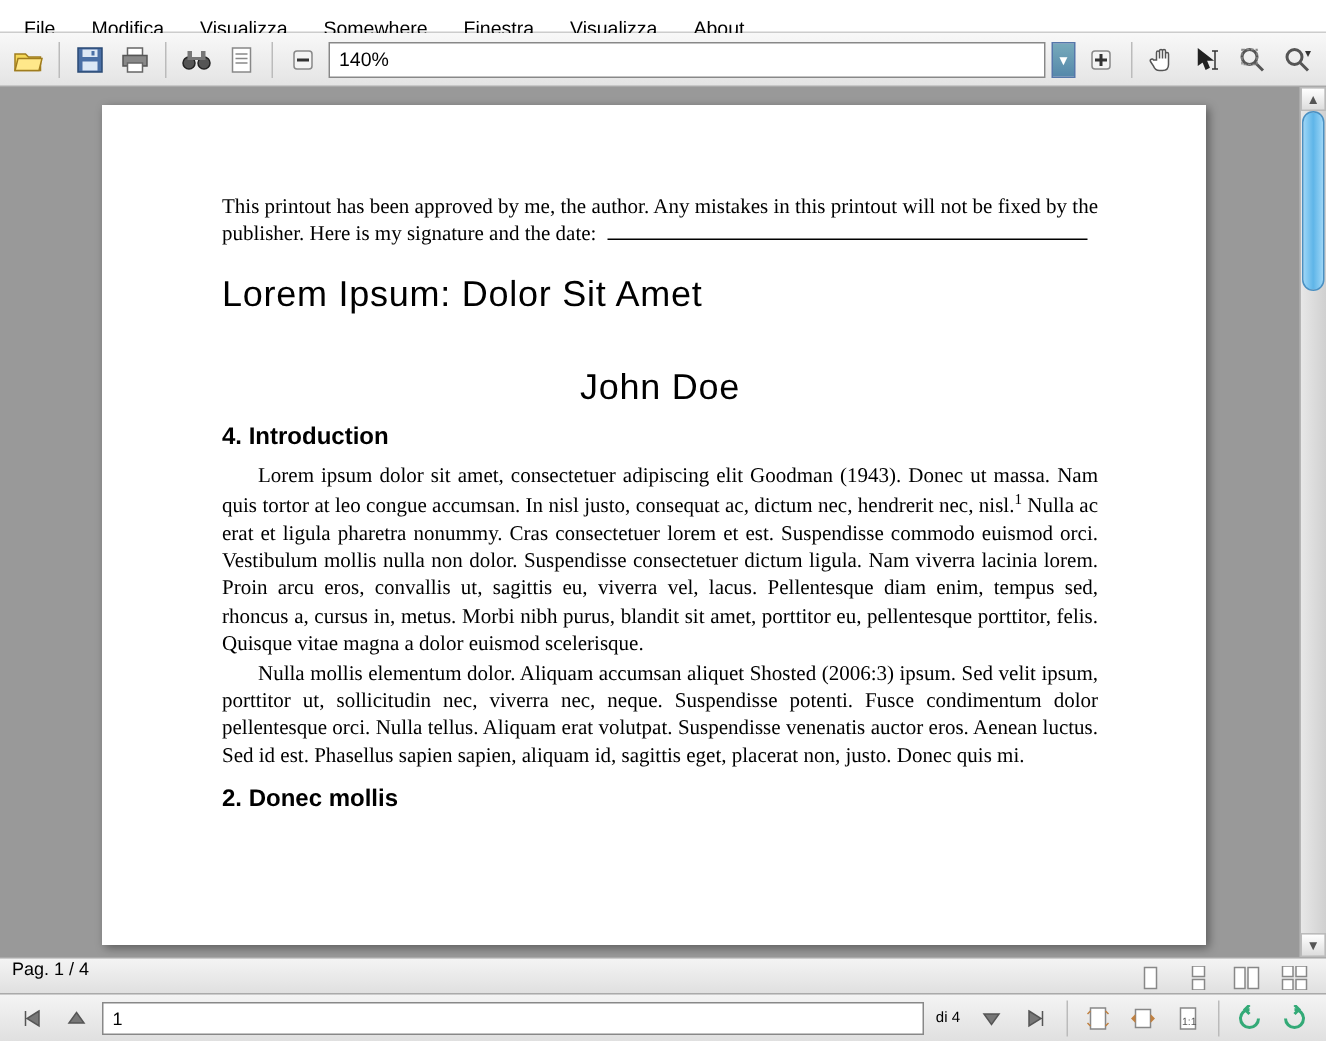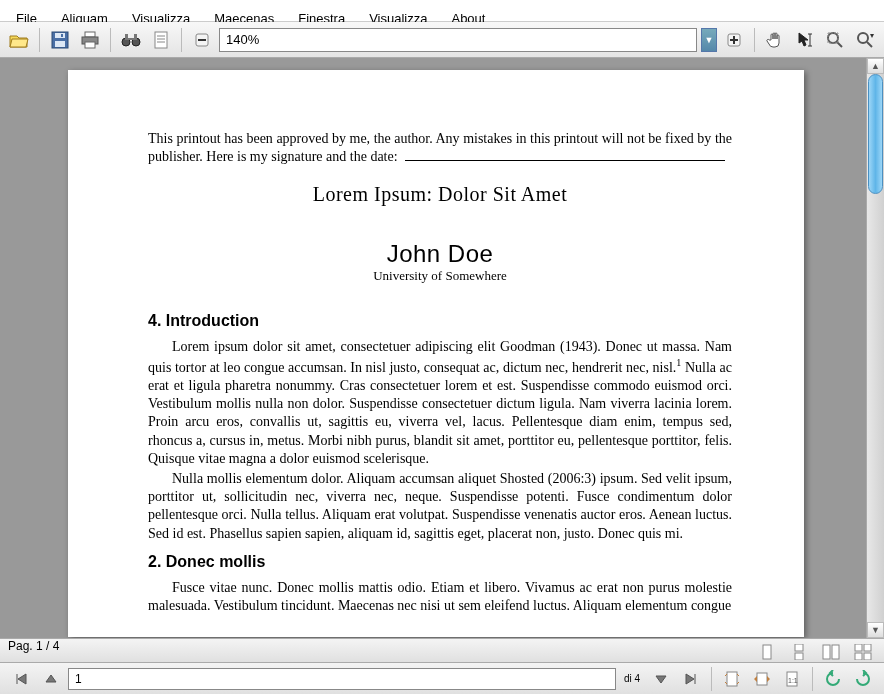--- a/index.html
+++ b/index.html
@@ -10,21 +10,21 @@
 .tbtn { width: 26px; height: 26px; border: 1px solid transparent; border-radius: 3px; display: flex; align-items: center; justify-content: center; cursor: pointer; background: transparent; }
 .tsep { width: 1px; height: 24px; background: #bbb; margin: 0 3px; }
 .zoom-box { flex: 1; display: flex; align-items: center; gap: 4px; }
 .zoom-input { flex: 1; height: 24px; border: 1px solid #888; padding: 0 6px; font-size: 13px; background: #fff; }
 .zoom-dd { width: 16px; height: 24px; background: linear-gradient(#7ab,#58a); border: 1px solid #57a; display:flex;align-items:center;justify-content:center;color:#fff;font-size:9px; cursor:pointer;}
 .viewer { flex: 1; background: #999; overflow: hidden; position: relative; display: flex; }
 .page-area { flex: 1; overflow: auto; padding: 12px 6px 12px 12px; }
 .page { background: #fff; width: 736px; min-height: 560px; margin: 0 auto; box-shadow: 2px 2px 6px rgba(0,0,0,0.4); padding: 60px 72px 20px 80px; font-family: "Times New Roman", serif; color: #000; }
 .approval { font-size: 14px; text-align: justify; margin-bottom: 18px; line-height: 1.25; }
 .sig-line { display: inline-block; border-bottom: 1px solid #000; width: 320px; vertical-align: baseline; margin-left: 4px;}
-.doc-title { text-align: center; font-size: 20px; font-weight: normal; margin: 10px 0 34px; font-family: Liberation Serif, serif; letter-spacing: .5px;}
+.doc-title { font-size: 24px; font-weight: normal; margin: 10px 0 34px; font-family: Liberation Sans, sans-serif; letter-spacing: .5px;}
 .author { text-align: center; font-size: 24px; font-family: "Trebuchet MS",sans-serif; letter-spacing: .5px;}
 .affil { text-align: center; font-size: 13px; margin-bottom: 28px; }
 .sec-head { font-size: 16px; font-family: "Trebuchet MS",sans-serif; margin: 10px 0 8px; }
 .para { font-size: 14px; text-align: justify; line-height: 1.3; text-indent: 24px; margin-bottom: 2px; }
 .vscroll { width: 18px; background: linear-gradient(90deg,#e8e8e8,#d0d0d0); border-left:1px solid #aaa; display:flex; flex-direction:column; }
 .vscroll .arrow { height:16px; display:flex;align-items:center;justify-content:center;font-size:9px;color:#555;cursor:pointer;border:1px solid #bbb;background:linear-gradient(#fff,#ddd);}
 .vscroll .track { flex:1; position:relative; }
 .vscroll .thumb { position:absolute; left:1px; right:1px; top:0; height:120px; background: linear-gradient(90deg,#9cd6f7,#5fb5e8,#9cd6f7); border:1px solid #4a90c2; border-radius:8px;}
 .statusbar { background: linear-gradient(#f4f4f4,#e0e0e0); border-top: 1px solid #aaa; height: 24px; display:flex; align-items:flex-start; padding: 0 8px; font-size: 12px; justify-content: space-between;}
 .status-right { display:flex; gap:6px; }
@@ -33,23 +33,23 @@
 .page-input { flex:1; height:22px; border:1px solid #888; padding:0 6px; font-size:12px; }
 .small-label { font-size:10px; padding:0 4px; white-space:nowrap;}
 sup { font-size: 10px; }
 svg { display:block; }
 </style>
 </head>
 <body>
 
 <div class="menubar">
   <div class="menu-item">File</div>
-  <div class="menu-item">Aliquam</div>
+  <div class="menu-item">Modifica</div>
   <div class="menu-item">Visualizza</div>
-  <div class="menu-item">Maecenas</div>
+  <div class="menu-item">Somewhere</div>
   <div class="menu-item">Finestra</div>
   <div class="menu-item">Visualizza</div>
   <div class="menu-item">About</div>
 </div>
 
 <div class="toolbar">
   <button class="tbtn" title="Open">
     <svg width="20" height="18" viewBox="0 0 20 18">
         <path d="M1 5 h7 l2 2 h8 v9 H1 Z" fill="#f5d858" stroke="#a07d1e"></path>
         <path d="M3 8 h16 l-2 8 H1 Z" fill="#ffe88a" stroke="#a07d1e"></path>
@@ -139,28 +139,26 @@
 
 <div class="viewer">
   <div class="page-area">
     <div class="page">
       <p class="approval">
         <span>This printout has been approved by me, the author. Any mistakes in this printout will not be fixed by the publisher. Here is my signature and the date:</span>
         <span class="sig-line"></span>
       </p>
       <h1 class="doc-title">Lorem Ipsum: Dolor Sit Amet</h1>
       <div class="author">John Doe</div>
-      <div class="affil">University of Somewhere</div>
       <h2 class="sec-head">4. Introduction</h2>
       <p class="para">
         <span>Lorem ipsum dolor sit amet, consectetuer adipiscing elit Goodman (1943). Donec ut massa. Nam quis tortor at leo congue accumsan. In nisl justo, consequat ac, dictum nec, hendrerit nec, nisl.</span><sup>1</sup><span> Nulla ac erat et ligula pharetra nonummy. Cras consectetuer lorem et est. Suspendisse commodo euismod orci. Vestibulum mollis nulla non dolor. Suspendisse consectetuer dictum ligula. Nam viverra lacinia lorem. Proin arcu eros, convallis ut, sagittis eu, viverra vel, lacus. Pellentesque diam enim, tempus sed, rhoncus a, cursus in, metus. Morbi nibh purus, blandit sit amet, porttitor eu, pellentesque porttitor, felis. Quisque vitae magna a dolor euismod scelerisque.</span>
       </p>
       <p class="para">Nulla mollis elementum dolor.  Aliquam accumsan aliquet Shosted (2006:3) ipsum.  Sed velit ipsum, porttitor ut, sollicitudin nec, viverra nec, neque. Suspendisse potenti. Fusce condimentum dolor pellentesque orci. Nulla tellus. Aliquam erat volutpat. Suspendisse venenatis auctor eros. Aenean luctus. Sed id est. Phasellus sapien sapien, aliquam id, sagittis eget, placerat non, justo. Donec quis mi.</p>
       <h2 class="sec-head">2. Donec mollis</h2>
-      <p class="para">Fusce vitae nunc. Donec mollis mattis odio. Etiam et libero. Vivamus ac erat non purus molestie malesuada. Vestibulum tincidunt. Maecenas nec nisi ut sem eleifend luctus. Aliquam elementum congue</p>
     </div>
   </div>
   <div class="vscroll">
     <div class="arrow">▲</div>
     <div class="track">
       <div class="thumb"></div>
     </div>
     <div class="arrow">▼</div>
   </div>
 </div>

